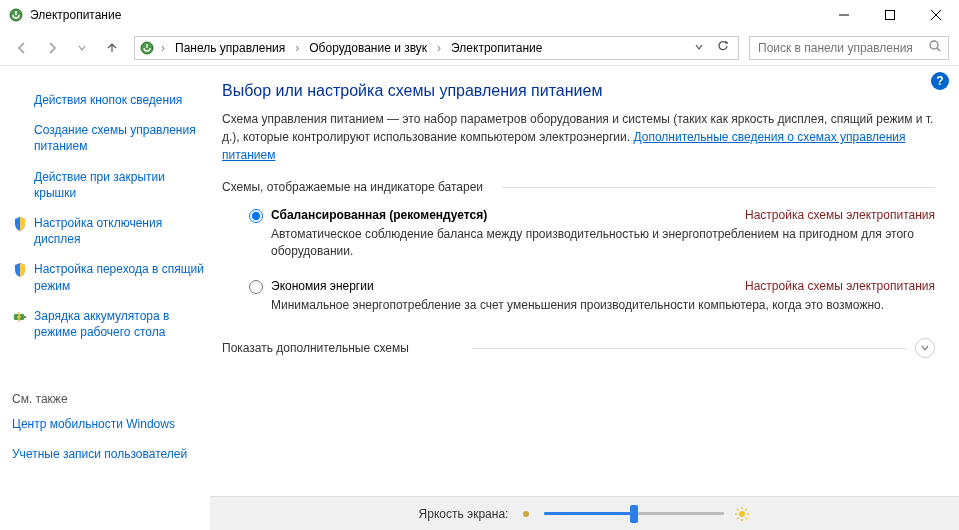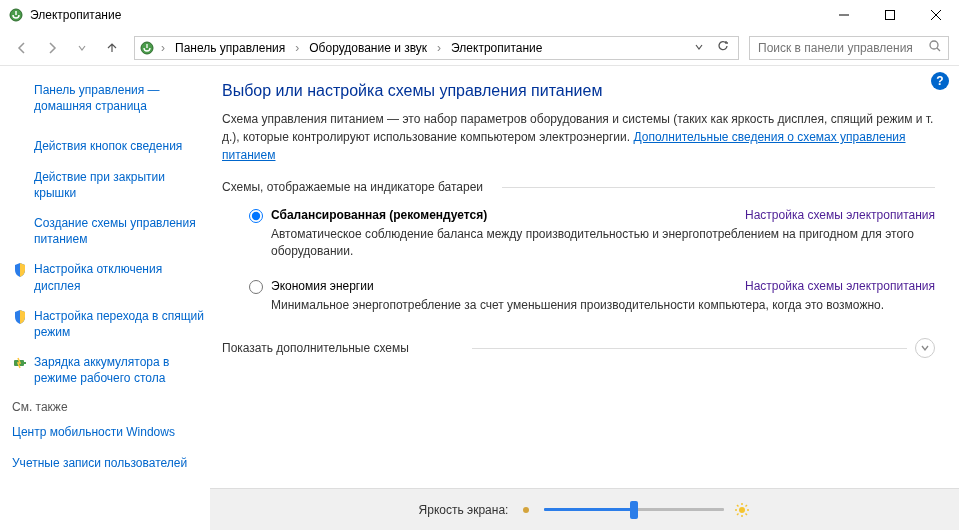--- a/index.html
+++ b/index.html
@@ -41,29 +41,29 @@
     
     .group-label { color: #333; margin-bottom: 14px; position: relative; }
     .group-label::after { content: ''; position: absolute; top: 50%; left: 280px; right: 0; border-top: 1px solid #ddd; }
     
     .plan-row { display: flex; align-items: flex-start; padding-left: 22px; margin-bottom: 18px; }
     .plan-radio { width: 14px; height: 14px; margin-right: 8px; margin-top: 1px; flex-shrink: 0; cursor: pointer; }
     .plan-body { flex: 1; }
     .plan-header { display: flex; justify-content: space-between; align-items: flex-start; margin-bottom: 4px; }
     .plan-name { color: #000; }
     .plan-name.bold { font-weight: bold; }
-    .plan-settings { color: #4c1d95; cursor: pointer; }
+    .plan-settings { color: #7f1d1d; cursor: pointer; }
     .plan-desc { color: #333; line-height: 1.45; }
     
     .expander { display: flex; align-items: center; justify-content: space-between; padding: 6px 0; margin-top: 6px; position: relative; cursor: pointer; }
     .expander-text { color: #333; }
     .expander-chevron { width: 20px; height: 20px; border: 1px solid #ccc; border-radius: 50%; display: flex; align-items: center; justify-content: center; color: #888; }
     .expander::before { content: ''; position: absolute; left: 250px; right: 28px; top: 50%; border-top: 1px solid #ddd; }
     
-    .brightness-bar { position: absolute; bottom: 0; left: 0; right: 0; height: 42px; background: #f0f0f0; border-top: 1px solid #ddd; display: flex; align-items: center; justify-content: center; gap: 10px; }
+    .brightness-bar { position: absolute; bottom: 0; left: 0; right: 0; height: 34px; background: #f0f0f0; border-top: 1px solid #ddd; display: flex; align-items: center; justify-content: center; gap: 10px; }
     .brightness-label { color: #333; }
     .sun-dim, .sun-bright { width: 16px; height: 16px; }
     .slider-track { width: 180px; height: 3px; background: linear-gradient(to right, #2b7de9 50%, #bbb 50%); position: relative; border-radius: 1px; }
     .slider-thumb { position: absolute; top: -7px; left: 50%; transform: translateX(-50%); width: 8px; height: 18px; background: #2b7de9; border-radius: 2px; cursor: pointer; }
     
     .sidebar-bottom { padding-bottom: 46px; }
   </style>
 </head>
 <body>
 
@@ -145,32 +145,29 @@
     <span class="search-icon"><svg width="14" height="14">
           <circle cx="6" cy="6" r="4" fill="none" stroke="#888" stroke-width="1.3"></circle>
           <line x1="9" y1="9" x2="12" y2="12" stroke="#888" stroke-width="1.3"></line>
         </svg></span>
   </div>
 </div>
 
 <div class="content">
   <div class="sidebar">
     <div class="sidebar-top">
-      <div class="sidebar-link no-icon">
-          <span>Панель управления — домашняя страница</span>
-        </div>
       <div style="height:10px"></div>
       <div class="sidebar-link no-icon">
           <span>Действия кнопок сведения</span>
         </div>
       <div class="sidebar-link no-icon">
+          <span>Создание схемы управления питанием</span>
+        </div>
+      <div class="sidebar-link no-icon">
           <span>Действие при закрытии крышки</span>
-        </div>
-      <div class="sidebar-link no-icon">
-          <span>Создание схемы управления питанием</span>
         </div>
       <div class="sidebar-link">
         <span class="sidebar-link-icon"><svg viewBox="0 0 16 16">
               <path d="M8 1 L13 3 L13 8 Q13 13 8 15 Q3 13 3 8 L3 3 Z" fill="#2b7de9"></path>
               <path d="M8 1 L13 3 L13 8 Q13 13 8 15 L8 1" fill="#ffc83d"></path>
             </svg></span>
         <span>Настройка отключения дисплея</span>
       </div>
       <div class="sidebar-link">
         <span class="sidebar-link-icon"><svg viewBox="0 0 16 16">

